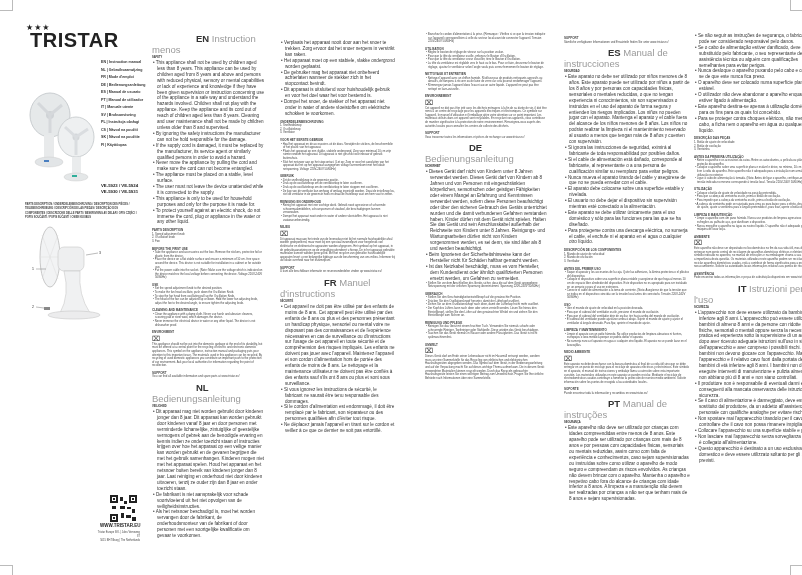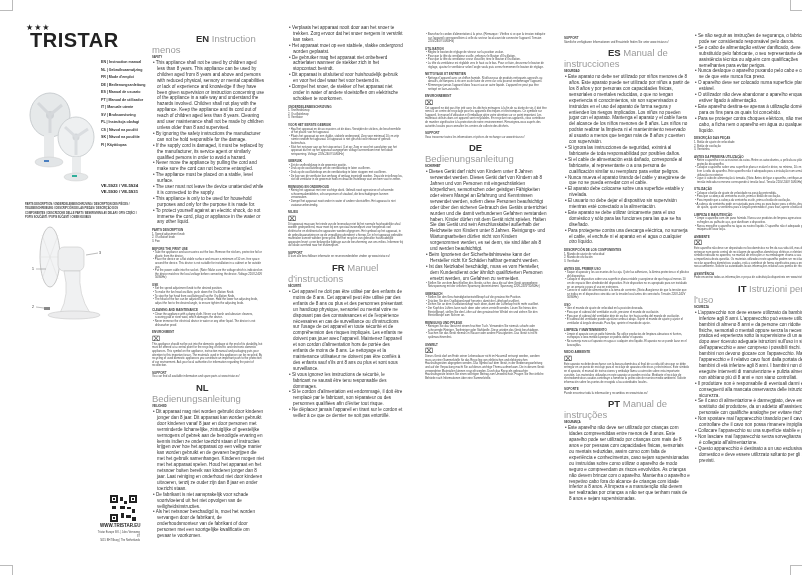--- a/index.html
+++ b/index.html
@@ -158,21 +158,21 @@
       <div>You can find all available information and spare parts at www.tristar.eu!</div>
     </div>
     <div class="gap"></div>
     <h2><b>NL</b> <span>Bedienungsanleitung</span></h2>
     <div class="sub">VEILIGHEID</div>
     <p class="bul">• <span>Dit apparaat mag niet worden gebruikt door kinderen jonger dan 8 jaar. Dit apparaat kan worden gebruikt door kinderen vanaf 8 jaar en door personen met verminderde lichamelijke, zintuiglijke of geestelijke vermogens of gebrek aan de benodigde ervaring en kennis indien ze onder toezicht staan of instructies krijgen over hoe het apparaat op een veilige manier kan worden gebruikt en de gevaren begrijpen die met het gebruik samenhangen. Kinderen mogen niet met het apparaat spelen. Houd het apparaat en het netsnoer buiten bereik van kinderen jonger dan 8 jaar. Laat reiniging en onderhoud niet door kinderen uitvoeren, tenzij ze ouder zijn dan 8 jaar en onder toezicht staan.</span></p>
     <p class="bul">• <span>De fabrikant is niet aansprakelijk voor schade voortvloeiend uit het niet opvolgen van de veiligheidsinstructies.</span></p>
     <p class="bul">• <span>Als het netsnoer beschadigd is, moet het worden vervangen door de fabrikant, de onderhoudsmonteur van de fabrikant of door personen met een soortgelijke kwalificatie om gevaar te voorkomen.</span></p>
   </div>
 
-  <div class="col" style="left:280px;top:25px;width:115px;margin-left:8px;">
+  <div class="col" style="left:280px;top:40px;width:115px;">
     <p class="bul">• <span>Verplaats het apparaat nooit door aan het snoer te trekken. Zorg ervoor dat het snoer nergens in verstrikt kan raken.</span></p>
     <p class="bul">• <span>Het apparaat moet op een stabiele, vlakke ondergrond worden geplaatst.</span></p>
     <p class="bul">• <span>De gebruiker mag het apparaat niet onbeheerd achterlaten wanneer de stekker zich in het stopcontact bevindt.</span></p>
     <p class="bul">• <span>Dit apparaat is uitsluitend voor huishoudelijk gebruik en voor het doel waar het voor bestemd is.</span></p>
     <p class="bul">• <span>Dompel het snoer, de stekker of het apparaat niet onder in water of andere vloeistoffen om elektrische schokken te voorkomen.</span></p>
     <div class="small">
       <div class="small-hdr">ONDERDELENBESCHRIJVING</div>
       <div>1. Snelheidsknop</div>
       <div>2. Oscillatieknop</div>
       <div>3. Ventilator</div>

